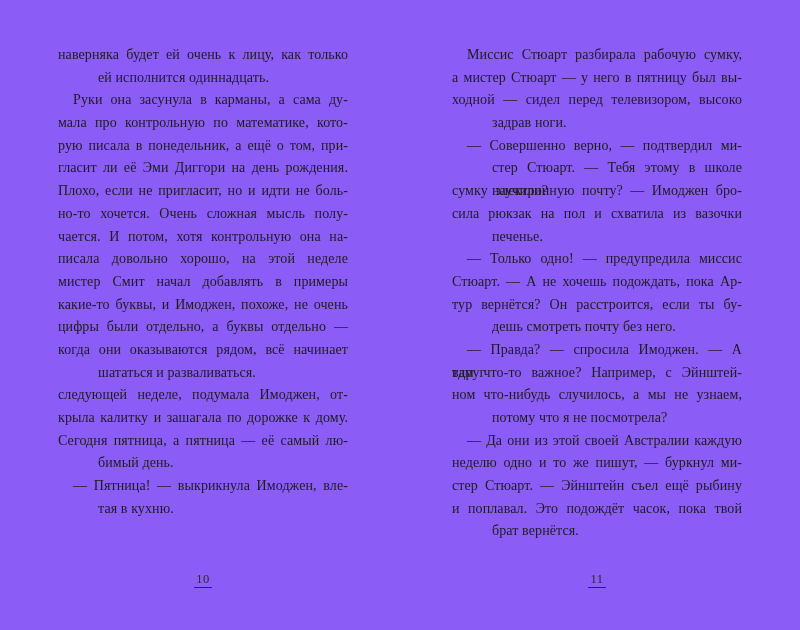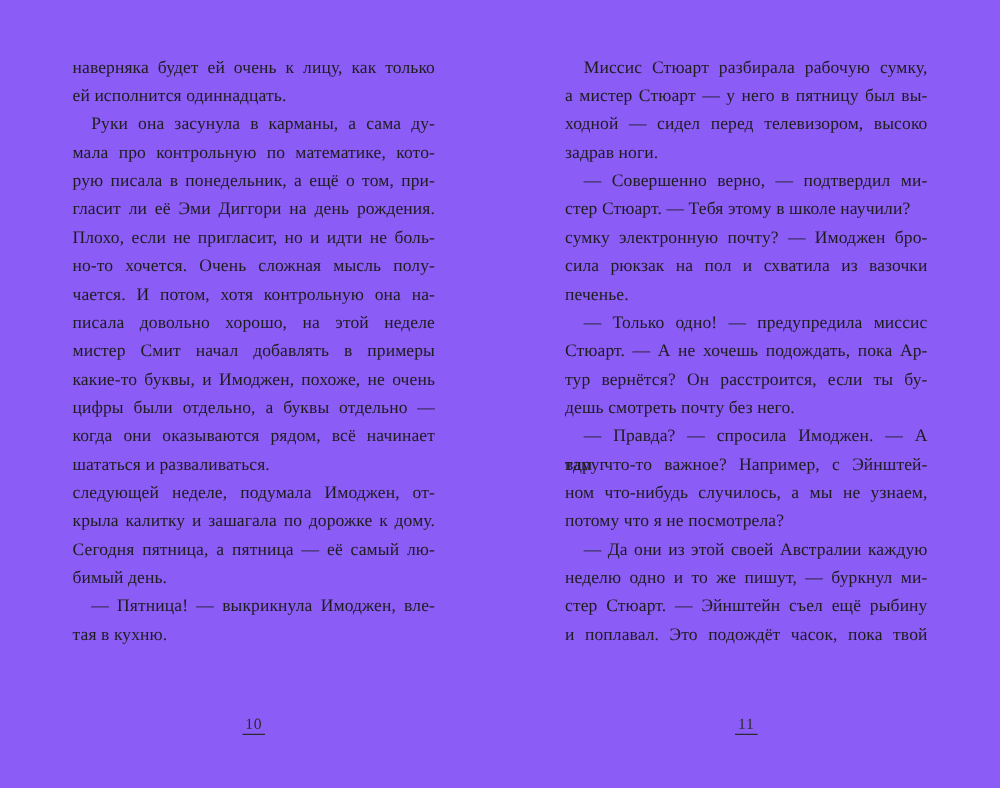--- a/index.html
+++ b/index.html
@@ -31,20 +31,21 @@
   .col-left  { left: 58px; }
   .col-right { left: 452px; }
   .line {
     height: 22.7px;
     text-align: justify;
     text-align-last: justify;
     overflow: visible;
   }
   .line.last {
     text-align-last: left;
+    margin-left: 40px;
   }
   .line.indent {
     text-indent: 15px;
   }
   .folio {
     position: absolute;
     top: 571px;
     width: 290px;
     text-align: center;
     font-size: 12.5px;
@@ -103,20 +104,21 @@
       <div class="line">тур вернётся? Он расстроится, если ты бу-</div>
       <div class="line last">дешь смотреть почту без него.</div>
       <div class="line indent">— Правда? — спросила Имоджен. — А вдруг</div>
       <div class="line">там что-то важное? Например, с Эйнштей-</div>
       <div class="line">ном что-нибудь случилось, а мы не узнаем,</div>
       <div class="line last">потому что я не посмотрела?</div>
       <div class="line indent">— Да они из этой своей Австралии каждую</div>
       <div class="line">неделю одно и то же пишут, — буркнул ми-</div>
       <div class="line">стер Стюарт. — Эйнштейн съел ещё рыбину</div>
       <div class="line">и поплавал. Это подождёт часок, пока твой</div>
+      <div class="line last">брат вернётся.</div>
     </div>
 
   <div class="folio folio-left">
     <span class="num">10</span>
   </div>
 
   <div class="folio folio-right">
     <span class="num">11</span>
   </div>
 

